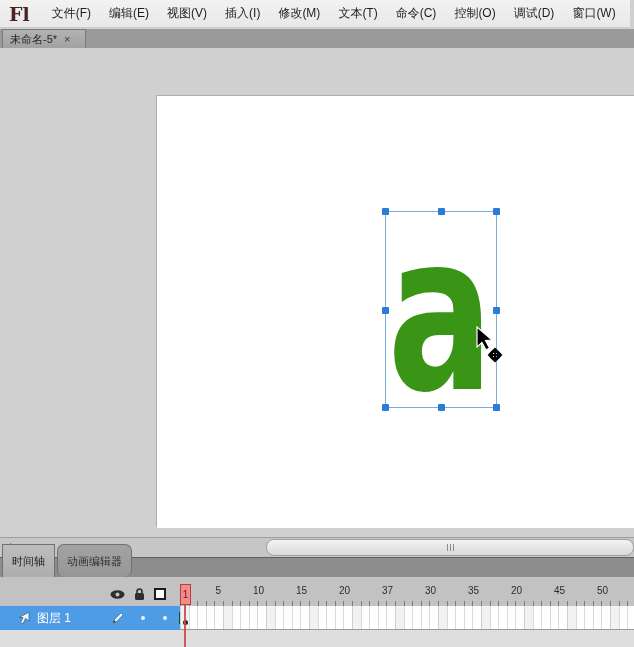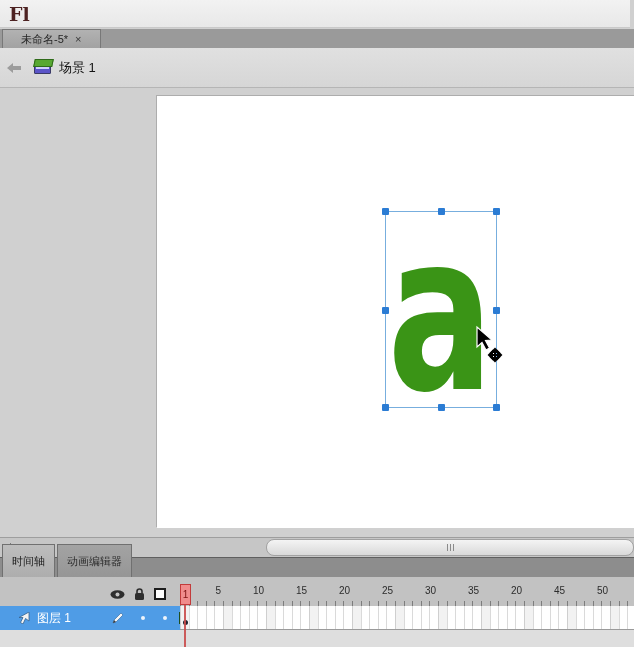--- a/index.html
+++ b/index.html
@@ -13,21 +13,21 @@
     display:flex; align-items:center; overflow:hidden; }
   .logo { font-family:"DejaVu Serif","Liberation Serif",serif; font-weight:bold;
     font-size:19px; color:#4d2222; margin-left:9px; letter-spacing:0; }
   .menus { display:flex; margin-left:21px; gap:16px; white-space:nowrap; }
   .menu-item { font-size:12px; color:#1e1e1e; padding:2px 1px; cursor:default; }
 
   
   .tabbar { position:absolute; left:0; top:29px; width:634px; height:19px; background:#9a9a9a; }
   .doc-tab { position:absolute; left:2px; top:0; height:19px; min-width:84px;
     background:linear-gradient(#b2b2b2,#a2a2a2); border:1px solid #787878; border-bottom:none;
-    display:flex; align-items:center; padding:0 18px; gap:7px; }
+    display:flex; align-items:center; padding:0 7px; gap:7px; }
   .doc-tab-label { font-size:11px; color:#262626; }
   .doc-tab-close { font-size:11px; color:#3a3a3a; line-height:1; cursor:default; }
 
   
   .editbar { position:absolute; left:0; top:48px; width:634px; height:40px;
     background:linear-gradient(#e0e0e0,#d6d6d6); border-bottom:1px solid #b5b5b5;
     display:flex; align-items:center; }
   .back-arrow { margin-left:7px; width:14px; height:10px; }
   .scene-icon { margin-left:13px; width:17px; height:13px; position:relative;
     background:#5b54c8; border:1px solid #3a3a66; border-radius:1px; }
@@ -63,21 +63,21 @@
     background:linear-gradient(#f4f4f4,#d9d9d9); border:1px solid #a2a2a2; border-radius:8px;
     display:flex; align-items:center; justify-content:center; gap:2px; }
   .grip-line { width:1px; height:7px; background:#8a8a8a; }
 
   
   .tl-tabs { position:absolute; left:0; top:557px; width:634px; height:20px;
     background:#8d8d8d; border-top:1px solid #5f5f5f; display:flex; align-items:flex-end; }
   .tl-tab { height:18px; display:flex; align-items:center; padding:16px 9px;
     font-size:11px; border:1px solid #707070; border-bottom:none; }
   .tl-tab.active { background:linear-gradient(#bdbdbd,#adadad); color:#1d1d1d; margin-left:2px; }
-  .tl-tab.inactive { background:linear-gradient(#a3a3a3,#969696); color:#2e2e2e; margin-left:2px; }
+  .tl-tab.inactive { background:linear-gradient(#a3a3a3,#969696); color:#2e2e2e; margin-left:2px;border-radius:7px; }
 
   
   .tl-main { position:absolute; left:0; top:577px; width:634px; height:70px; background:#c2c2c2; }
   .tl-colicons { position:absolute; left:110px; top:9px; width:70px; height:16px;
     display:flex; align-items:center; gap:9px; }
   .icon-eye { width:15px; height:11px; }
   .icon-lock { width:11px; height:12px; }
   .icon-outline { width:12px; height:12px; background:#ffffff; border:2px solid #1c1c1c; }
 
   .ruler { position:absolute; left:180px; top:7px; width:454px; height:22px; overflow:hidden; }
@@ -111,36 +111,41 @@
     border-radius:50%; background:#20222e; }
   .tl-footer { position:absolute; left:0; top:53px; width:634px; height:17px; background:#dedede; }
 </style>
 </head>
 <body>
 
 <div class="app">
 
   <div class="menubar">
     <div class="logo">Fl</div>
+    <div class="menus">
+      <div class="menu-item">文件(F)</div>
+      <div class="menu-item">编辑(E)</div>
+      <div class="menu-item">视图(V)</div>
+      <div class="menu-item">插入(I)</div>
+      <div class="menu-item">修改(M)</div>
+      <div class="menu-item">文本(T)</div>
+      <div class="menu-item">命令(C)</div>
+      <div class="menu-item">控制(O)</div>
+      <div class="menu-item">调试(D)</div>
+      <div class="menu-item">窗口(W)</div>
+    </div>
   </div>
 
   <div class="tabbar">
     <div class="doc-tab">
       <span class="doc-tab-label">未命名-5*</span>
       <span class="doc-tab-close">×</span>
     </div>
   </div>
 
-  <div class="editbar">
-    <svg class="back-arrow" viewBox="0 0 14 10">
-      <path d="M6 0 L6 3 L14 3 L14 7 L6 7 L6 10 L0 5 Z" fill="#9c9c9c"></path>
-    </svg>
-    <div class="scene-icon"></div>
-    <div class="scene-label">场景 1</div>
-  </div>
 
   <div class="workspace">
     <div class="stage"></div>
 
     <div class="selection-box">
       <div class="glyph-a">
         <span>a</span>
       </div>
       <div class="handle h-tl"></div>
       <div class="handle h-tm"></div>
@@ -192,21 +197,21 @@
       </svg>
       <div class="icon-outline"></div>
     </div>
 
     <div class="ruler">
       <div class="ruler-numbers">
         <div class="ruler-cell">5</div>
         <div class="ruler-cell">10</div>
         <div class="ruler-cell">15</div>
         <div class="ruler-cell">20</div>
-        <div class="ruler-cell">25</div>
+        <div class="ruler-cell">37</div>
         <div class="ruler-cell">30</div>
         <div class="ruler-cell">35</div>
         <div class="ruler-cell">20</div>
         <div class="ruler-cell">45</div>
         <div class="ruler-cell">50</div>
       </div>
       <div class="ruler-ticks"></div>
     </div>
 
     <div class="layer-row">

